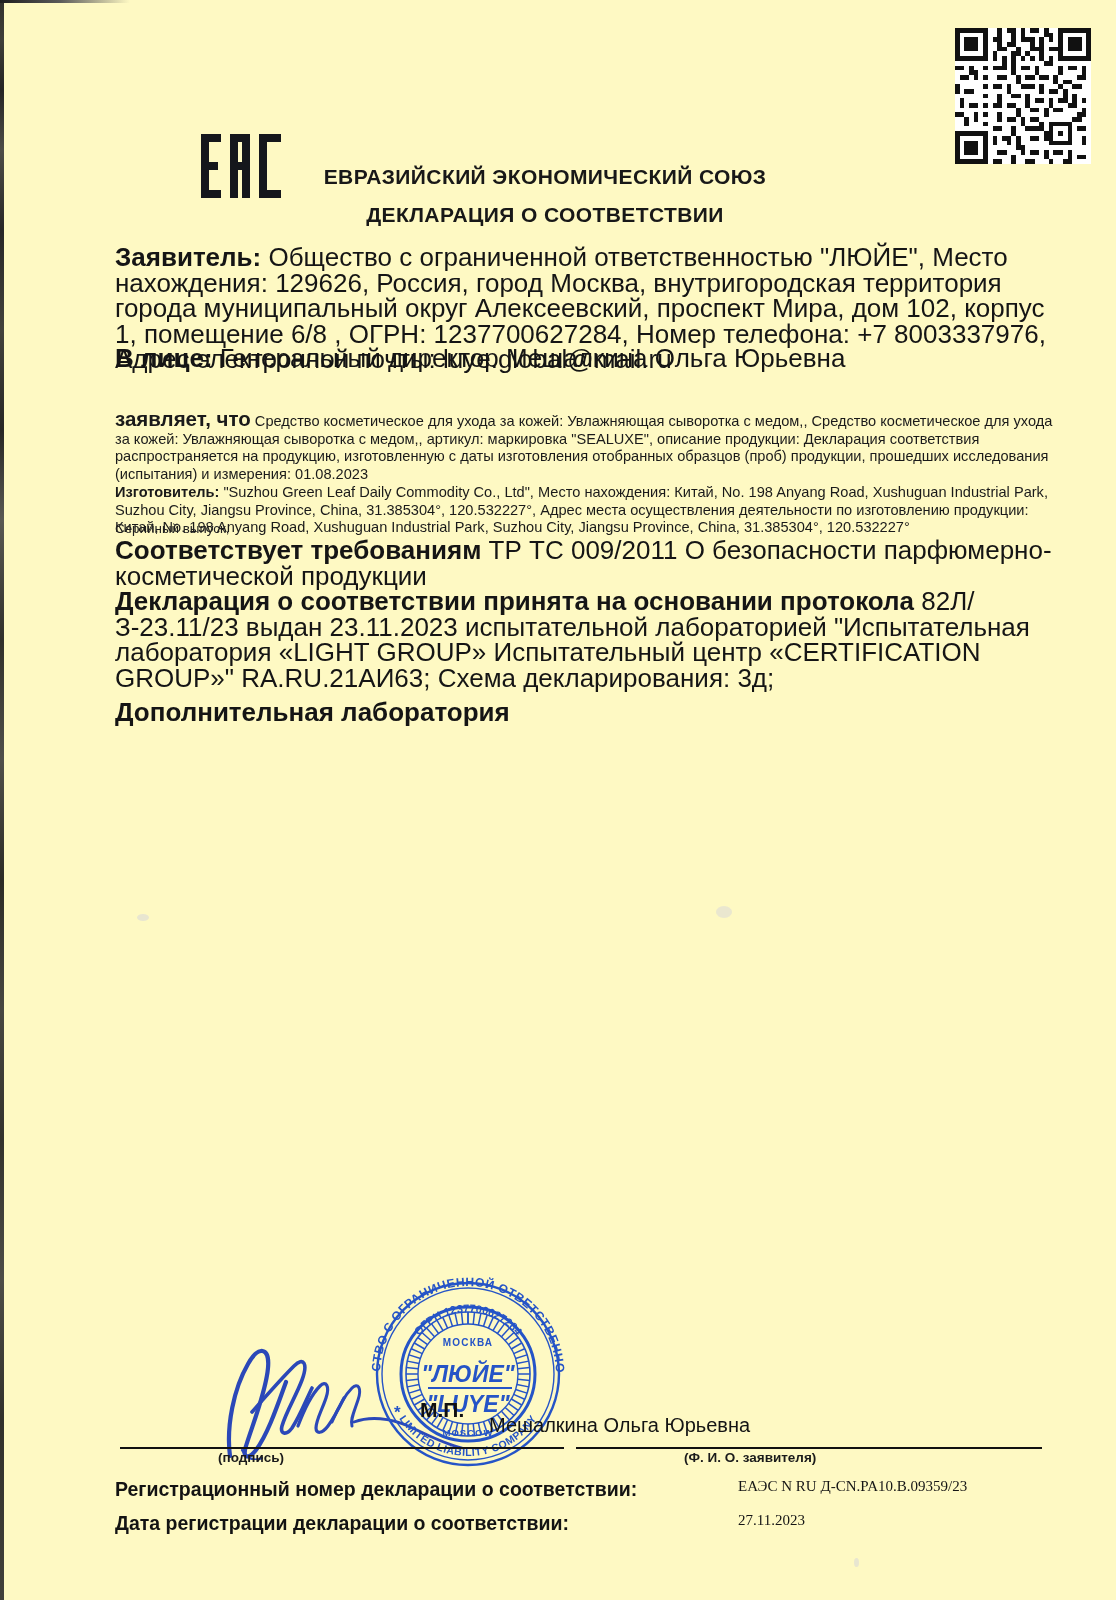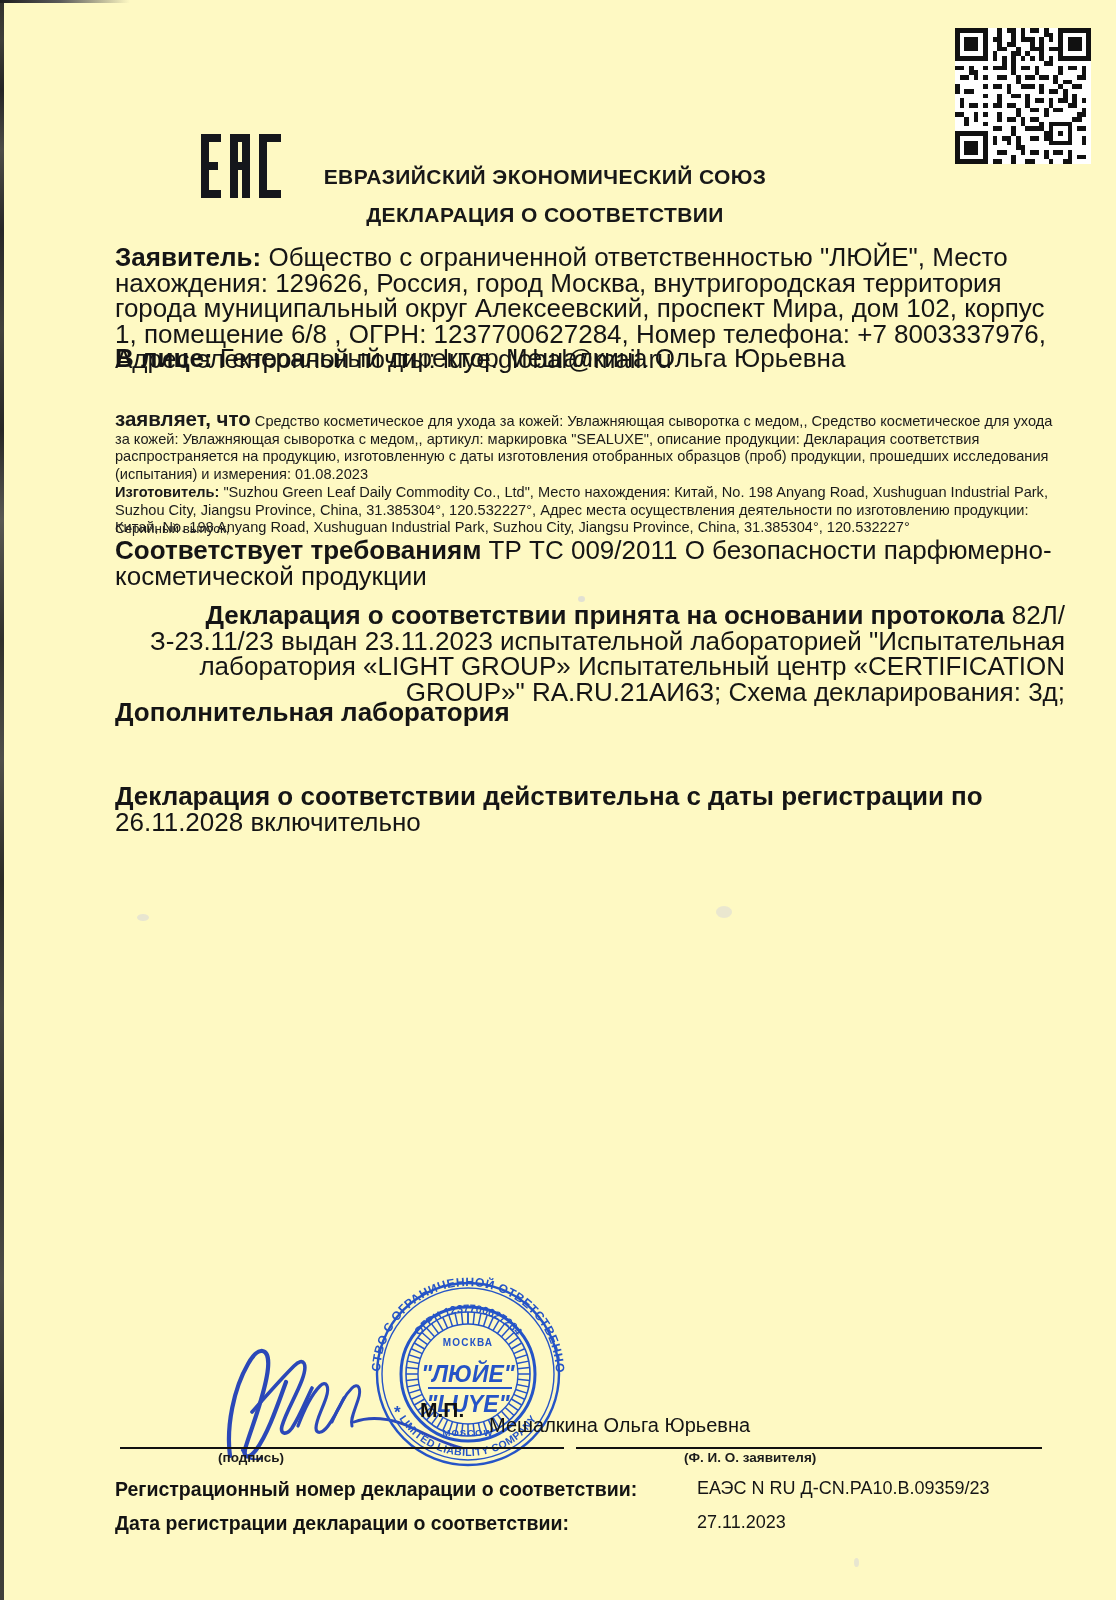--- a/index.html
+++ b/index.html
@@ -107,21 +107,21 @@
   }
 
   #applicant      { top: 245px; }
   #in-person      { top: 346px; }
   #declares       { top: 378px; }
   #declares .lead { font-size: 20.5px; font-weight: bold; }
   #manufacturer   { top: 452px; }
   #tnved          { top: 504px; }
   #serial         { top: 521px; }
   #conforms       { top: 538px; }
-  #protocol       { top: 603px; text-align: right; }
+  #protocol       { top: 589px; }
   #extra-info     { top: 700px; font-weight: bold; }
   #validity       { top: 784px; }
 
   
   .sig-line {
     position: absolute;
     height: 2px;
     background: #111;
   }
   #sig-line-left  { left: 120px; top: 1447px; width: 444px; }
@@ -169,23 +169,24 @@
   
   .foot-label {
     position: absolute;
     left: 115px;
     font-size: 19.5px;
     font-weight: bold;
     color: #131313;
   }
   .foot-value {
     position: absolute;
-    left: 697px;
-    font-size: 18px;
+    left: 738px;
+    font-size: 15px;
     color: #151515;
+    font-family: Liberation Serif, serif;
   }
   #reg-num-label { top: 1478px; }
   #reg-num-value { top: 1478px; }
   #reg-date-label { top: 1512px; }
   #reg-date-value { top: 1512px; }
 
   
   .speck {
     position: absolute;
     background: #d8d8d8;
@@ -404,23 +405,20 @@
   <div class="block big" id="conforms">
     <b>Соответствует требованиям</b><span>  ТР ТС 009/2011 О безопасности парфюмерно-косметической продукции</span>
   </div>
 
   <div class="block big" id="protocol">
     <b>Декларация о соответствии принята на основании протокола</b><span> 82Л/З-23.11/23 выдан 23.11.2023  испытательной лабораторией "Испытательная лаборатория «LIGHT GROUP» Испытательный центр «CERTIFICATION GROUP»" RA.RU.21АИ63; Схема декларирования: 3д;</span>
   </div>
 
   <div class="block big" id="extra-info">Дополнительная лаборатория</div>
 
-  <div class="block big" id="validity">
-    <b>Декларация о соответствии действительна с даты регистрации по</b><span> 26.11.2028 включительно</span>
-  </div>
 
   <div class="signature">
     <svg viewBox="0 0 300 130" aria-hidden="true">
       <g fill="none" stroke="#2b48b8" stroke-linecap="round" stroke-linejoin="round">
         <path d="M18 126 C 14 96, 22 58, 36 34 C 46 16, 58 16, 56 38 C 54 62, 40 96, 34 116
                  C 30 128, 36 130, 44 120 C 56 104, 66 74, 74 52" stroke-width="4.2"></path>
         <path d="M40 82 C 54 66, 70 48, 82 36 C 92 26, 96 34, 90 50 C 84 66, 74 82, 70 96
                  C 68 104, 74 106, 80 98 C 88 86, 94 70, 100 58" stroke-width="3.6"></path>
         <path d="M86 96 C 92 80, 100 64, 108 56 C 114 50, 118 56, 114 68 C 110 80, 104 90, 104 98
                  C 104 104, 110 104, 116 96 C 122 88, 128 76, 132 68" stroke-width="3.2"></path>

